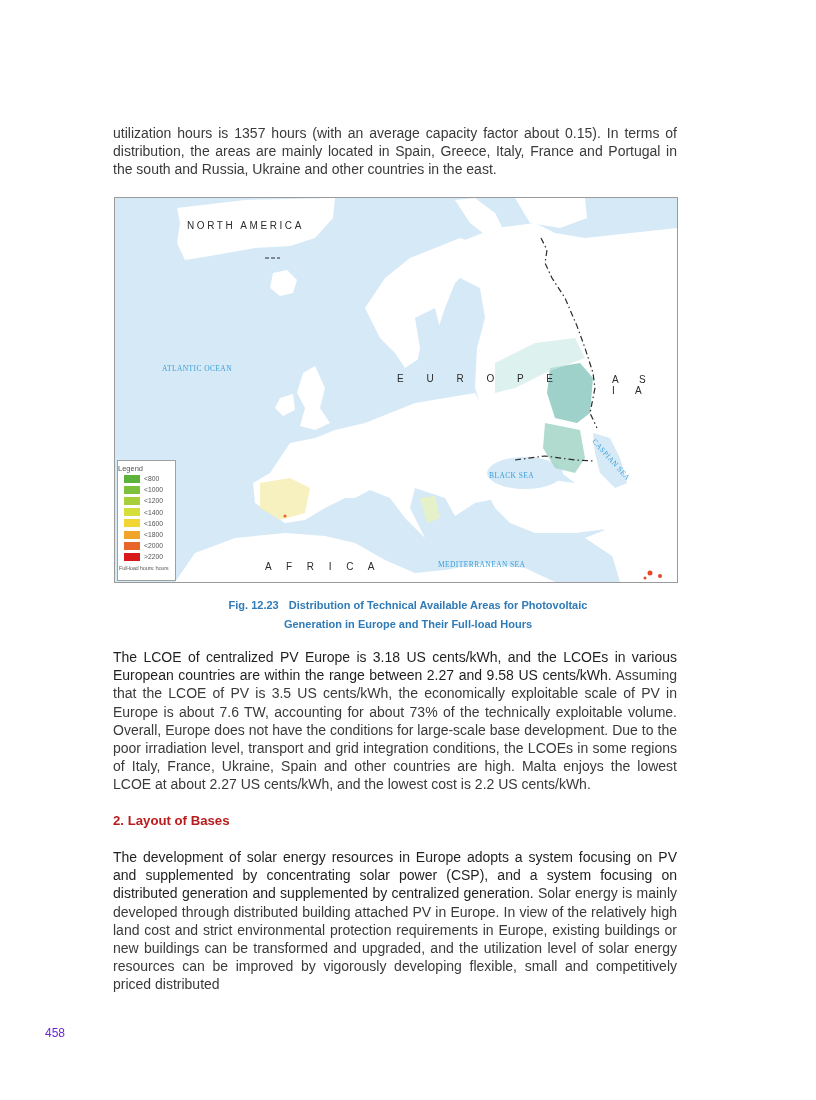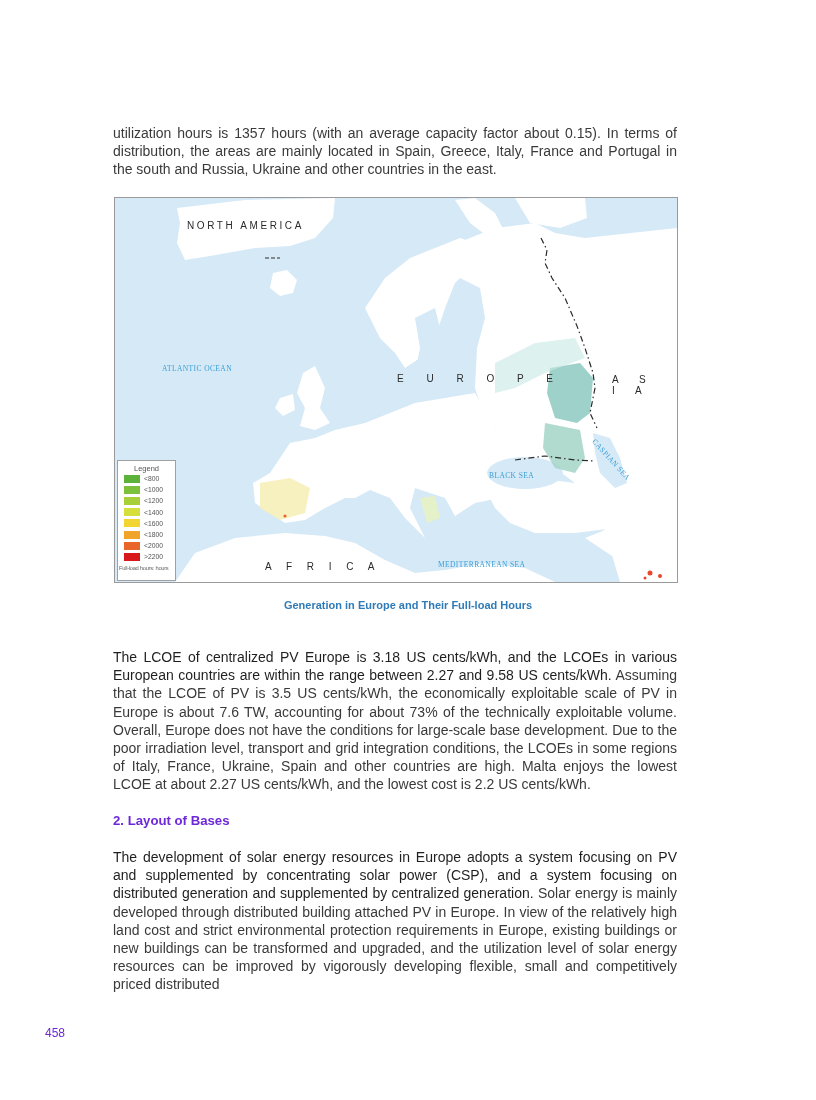--- a/index.html
+++ b/index.html
@@ -10,30 +10,30 @@
   .para span.dark { color: #1f1f1f; }
   #p1 { top: 124px; }
   #figure { position: absolute; left: 114px; top: 197px; width: 562px; height: 384px;
             border: 1px solid #9a9a9a; background: #d6e9f7; overflow: hidden; }
   #figure svg { position: absolute; left: 0; top: 0; }
   .maplabel { position: absolute; font-size: 10px; letter-spacing: 2.6px; color: #2a2a2a; }
   .sealabel { position: absolute; font-family: "Liberation Serif", serif; font-size: 7.5px;
               color: #3a9fd6; letter-spacing: 0.4px; }
   #legend { position: absolute; left: 2px; top: 262px; width: 57px; height: 119px;
             background: #ffffff; border: 1px solid #a0a0a0; }
-  #legend .ltitle { font-size: 7.5px; color: #555; text-align: center; margin-top: 3px; }
+  #legend .ltitle { font-size: 7.5px; color: #555; margin-top: 3px; }
   #legend .row { display: flex; align-items: center; height: 11.2px; margin-left: 6px; }
   #legend .sw { width: 16px; height: 8px; margin-right: 4px; }
   #legend .lbl { font-size: 6.8px; color: #555; }
   #legend .unit { font-size: 5.8px; color: #666; letter-spacing: -0.3px; margin-top: 2px; margin-left: 1px; white-space: nowrap; }
   #caption { position: absolute; left: 120px; width: 576px; top: 596px; text-align: center;
              color: #2f7bb8; font-weight: bold; font-size: 11px; line-height: 19px; }
   #caption .fignum { margin-right: 10px; }
   #p2 { top: 648px; }
-  #heading { position: absolute; left: 113px; top: 813px; font-size: 13.2px; font-weight: bold; color: #6d28d9; text-align: center; }
+  #heading { position: absolute; left: 113px; top: 813px; font-size: 13.2px; font-weight: bold; color: #b91c1c; text-align: center; }
   #p3 { top: 848px; }
   #pagenum { position: absolute; left: 45px; top: 1026px; font-size: 12px; color: #6d28d9; }
 </style>
 </head>
 <body>
 
 <p class="para" id="p1">utilization hours is 1357 hours (with an average capacity factor about 0.15). In terms of distribution, the areas are mainly located in Spain, Greece, Italy, France and Portugal in the south and Russia, Ukraine and other countries in the east.</p>
 
 <div id="figure">
   <svg width="562" height="384" viewBox="0 0 562 384">
@@ -127,20 +127,21 @@
         <div class="row">
           <span class="sw" style="background: rgb(215, 25, 28);"></span>
           <span class="lbl">&gt;2200</span>
         </div>
       </div>
     <div class="unit">Full-load hours: hours</div>
   </div>
 </div>
 
 <div id="caption">
+  <div><span class="fignum">Fig. 12.23</span><span>Distribution of Technical Available Areas for Photovoltaic</span></div>
   <div>Generation in Europe and Their Full-load Hours</div>
 </div>
 
 <p class="para" id="p2"><span class="dark">The LCOE of centralized PV Europe is 3.18 US cents/kWh, and the LCOEs in various European countries are within the range between 2.27 and 9.58 US cents/kWh.</span><span> Assuming that the LCOE of PV is 3.5 US cents/kWh, the economically exploitable scale of PV in Europe is about 7.6 TW, accounting for about 73% of the technically exploitable volume. Overall, Europe does not have the conditions for large-scale base development. Due to the poor irradiation level, transport and grid integration conditions, the LCOEs in some regions of Italy, France, Ukraine, Spain and other countries are high. Malta enjoys the lowest LCOE at about 2.27 US cents/kWh, and the lowest cost is 2.2 US cents/kWh.</span></p>
 
 <div id="heading">2. Layout of Bases</div>
 
 <p class="para" id="p3"><span class="dark">The development of solar energy resources in Europe adopts a system focusing on PV and supplemented by concentrating solar power (CSP), and a system focusing on distributed generation and supplemented by centralized generation.</span><span> Solar energy is mainly developed through distributed building attached PV in Europe. In view of the relatively high land cost and strict environmental protection requirements in Europe, existing buildings or new buildings can be transformed and upgraded, and the utilization level of solar energy resources can be improved by vigorously developing flexible, small and competitively priced distributed</span></p>
 
 <div id="pagenum">458</div>

